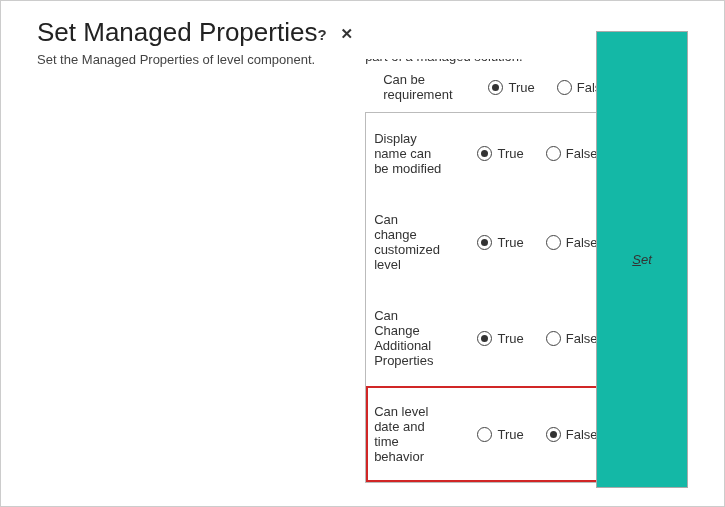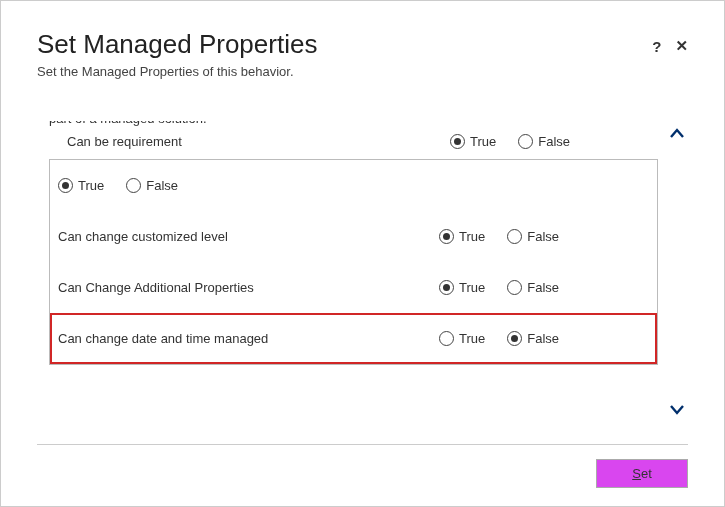--- a/index.html
+++ b/index.html
@@ -5,24 +5,23 @@
     * { box-sizing: border-box; margin: 0; padding: 0; }
     body {
       font-family: "Segoe UI", Tahoma, sans-serif;
       background: #fff;
       width: 725px;
       height: 507px;
       position: relative;
       border: 1px solid #ccc;
     }
     .dialog {
-      padding: 28px 36px 18px 36px;
+      padding: 16px 36px 18px 36px;
       height: 100%;
       display: flex;
-      flex-direction: column;
     }
     .header-row {
       display: flex;
       justify-content: space-between;
       align-items: flex-start;
     }
     .title {
       font-size: 26px;
       font-weight: 300;
       color: #222;
@@ -86,20 +85,21 @@
     .prop-row .label { flex: 1; }
     .prop-row.highlighted {
       outline: 2px solid #d12626;
       outline-offset: -2px;
     }
     .radio-group {
       display: flex;
       align-items: center;
       gap: 4px;
       width: 210px;
+      justify-content: center;
     }
     .radio {
       display: flex;
       align-items: center;
       margin-right: 18px;
       cursor: pointer;
     }
     .radio .circle {
       width: 15px;
       height: 15px;
@@ -135,37 +135,38 @@
     }
     .footer {
       display: flex;
       justify-content: flex-end;
       gap: 12px;
       padding-top: 14px;
     }
     .btn {
       min-width: 92px;
       padding: 6px 18px;
-      background: #d946ef;
+      background: #14b8a6;
       border: 1px solid #aaa;
       font-size: 13px;
       color: #333;
       cursor: pointer;
       font-family: inherit;
+      font-style: italic;
     }
     .btn .ul { text-decoration: underline; }
   </style>
 </head>
 <body>
 
 <div class="dialog">
   <div class="header-row">
     <div>
       <div class="title">Set Managed Properties</div>
-      <div class="subtitle">Set the Managed Properties of this behavior.</div>
+      <div class="subtitle">Set the Managed Properties of level component.</div>
     </div>
     <div class="header-icons">
       <span class="icon-btn">?</span>
       <span class="icon-btn">✕</span>
     </div>
   </div>
 
   <div class="content-wrap">
     <div class="scroll-area">
       <div class="clipped-text">part of a managed solution.</div>
@@ -181,20 +182,21 @@
           </div>
           <div class="radio">
             <span class="circle"></span>
             <span>False</span>
           </div>
         </div>
       </div>
 
       <div class="inner-box">
         <div class="prop-row">
+          <span class="label">Display name can be modified</span>
           <div class="radio-group">
             <div class="radio">
               <span class="circle">
                   <span class="dot"></span>
                 </span>
               <span>True</span>
             </div>
             <div class="radio">
               <span class="circle"></span>
               <span>False</span>
@@ -228,21 +230,21 @@
               <span>True</span>
             </div>
             <div class="radio">
               <span class="circle"></span>
               <span>False</span>
             </div>
           </div>
         </div>
 
         <div class="prop-row highlighted">
-          <span class="label">Can change date and time managed</span>
+          <span class="label">Can level date and time behavior</span>
           <div class="radio-group">
             <div class="radio">
               <span class="circle"></span>
               <span>True</span>
             </div>
             <div class="radio">
               <span class="circle">
                   <span class="dot"></span>
                 </span>
               <span>False</span>

